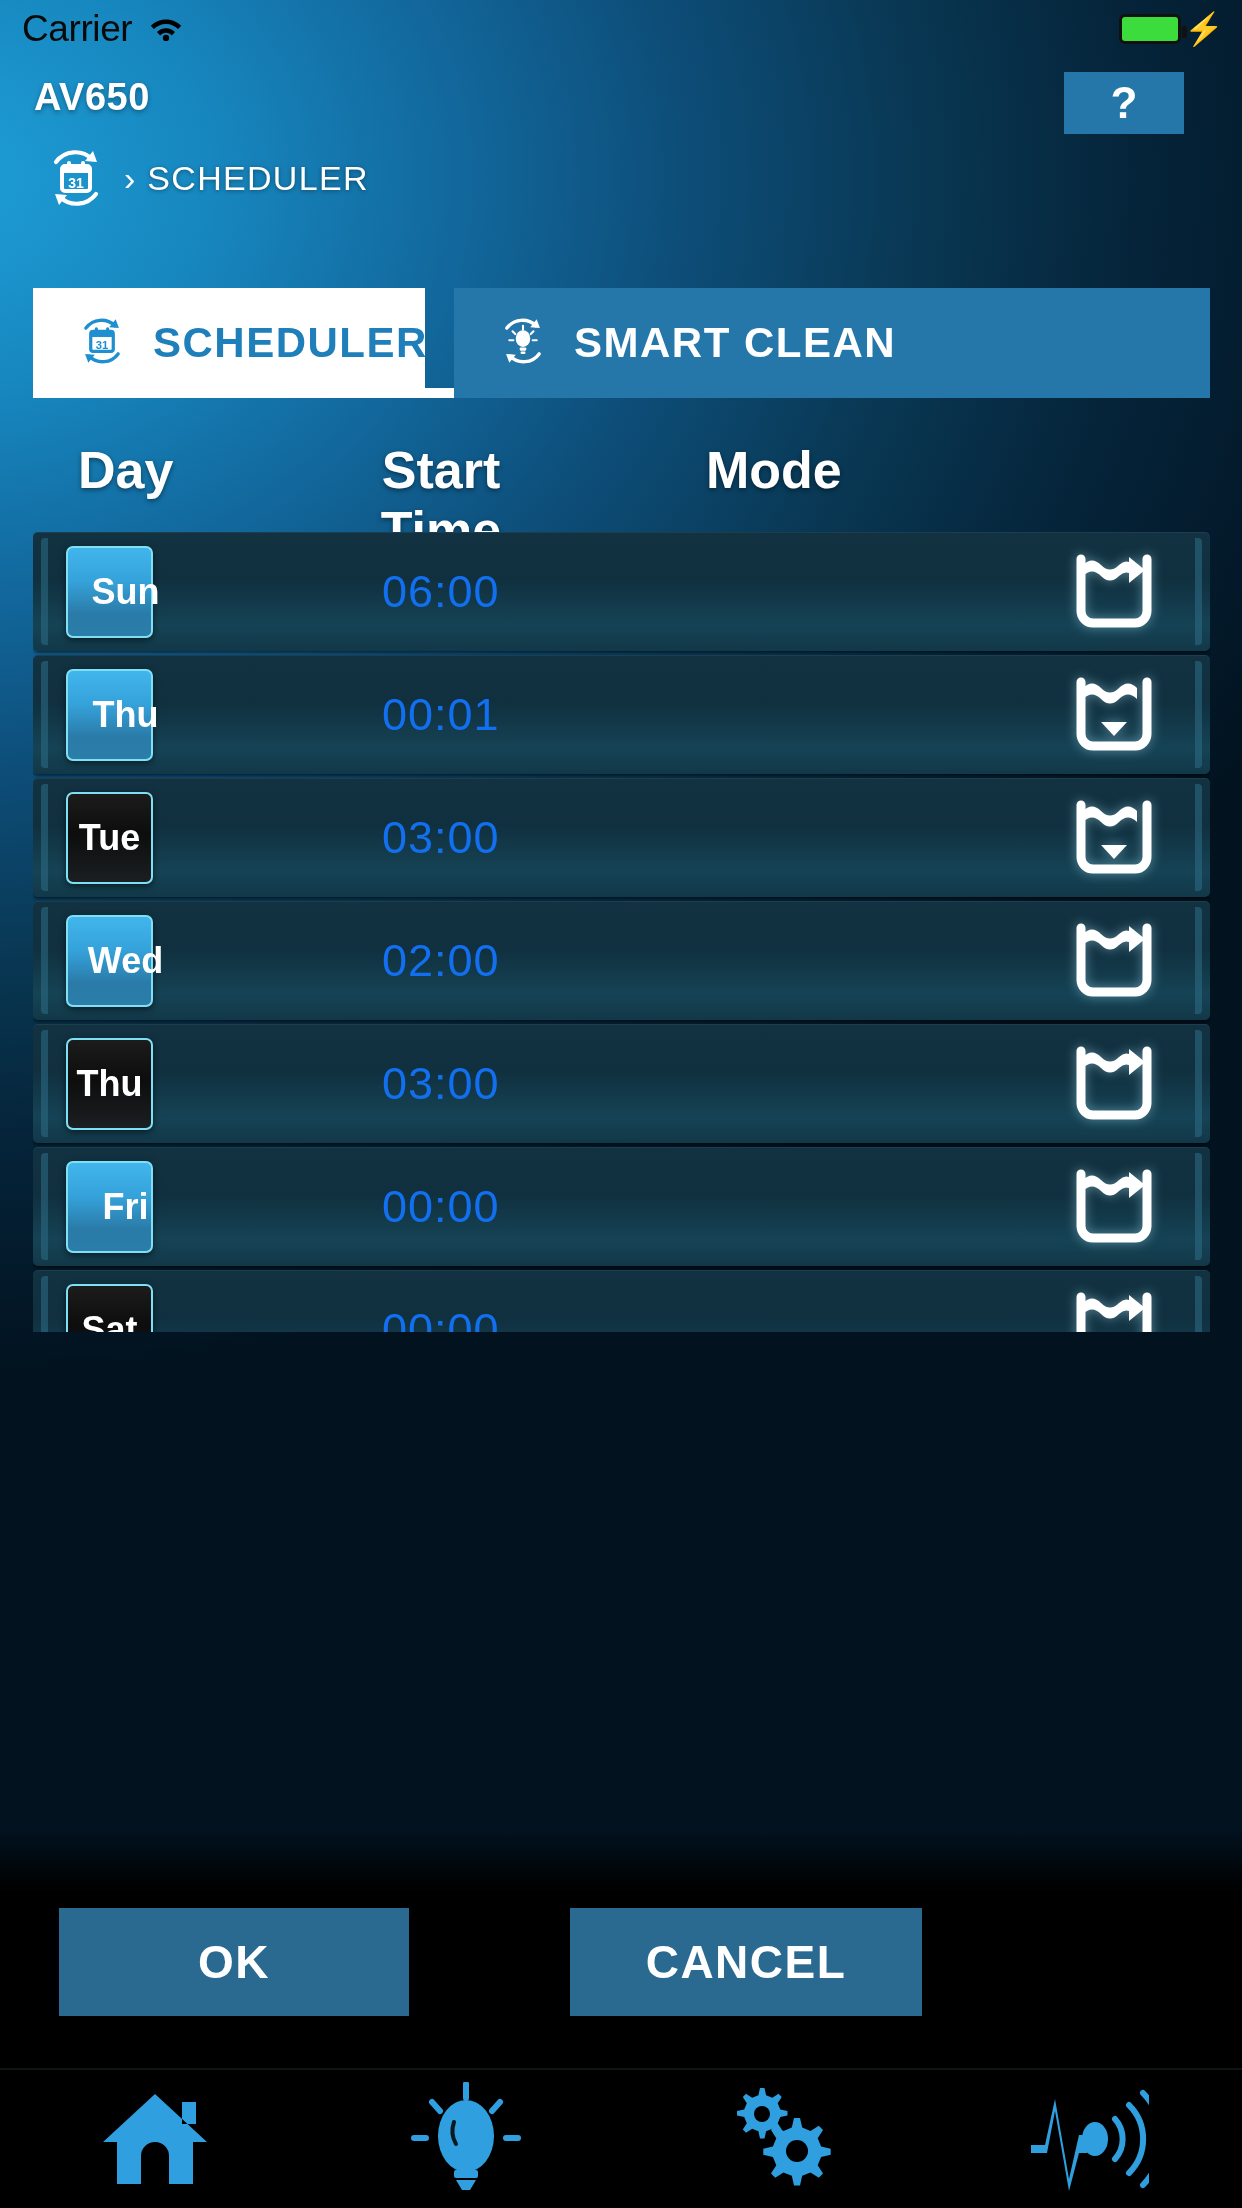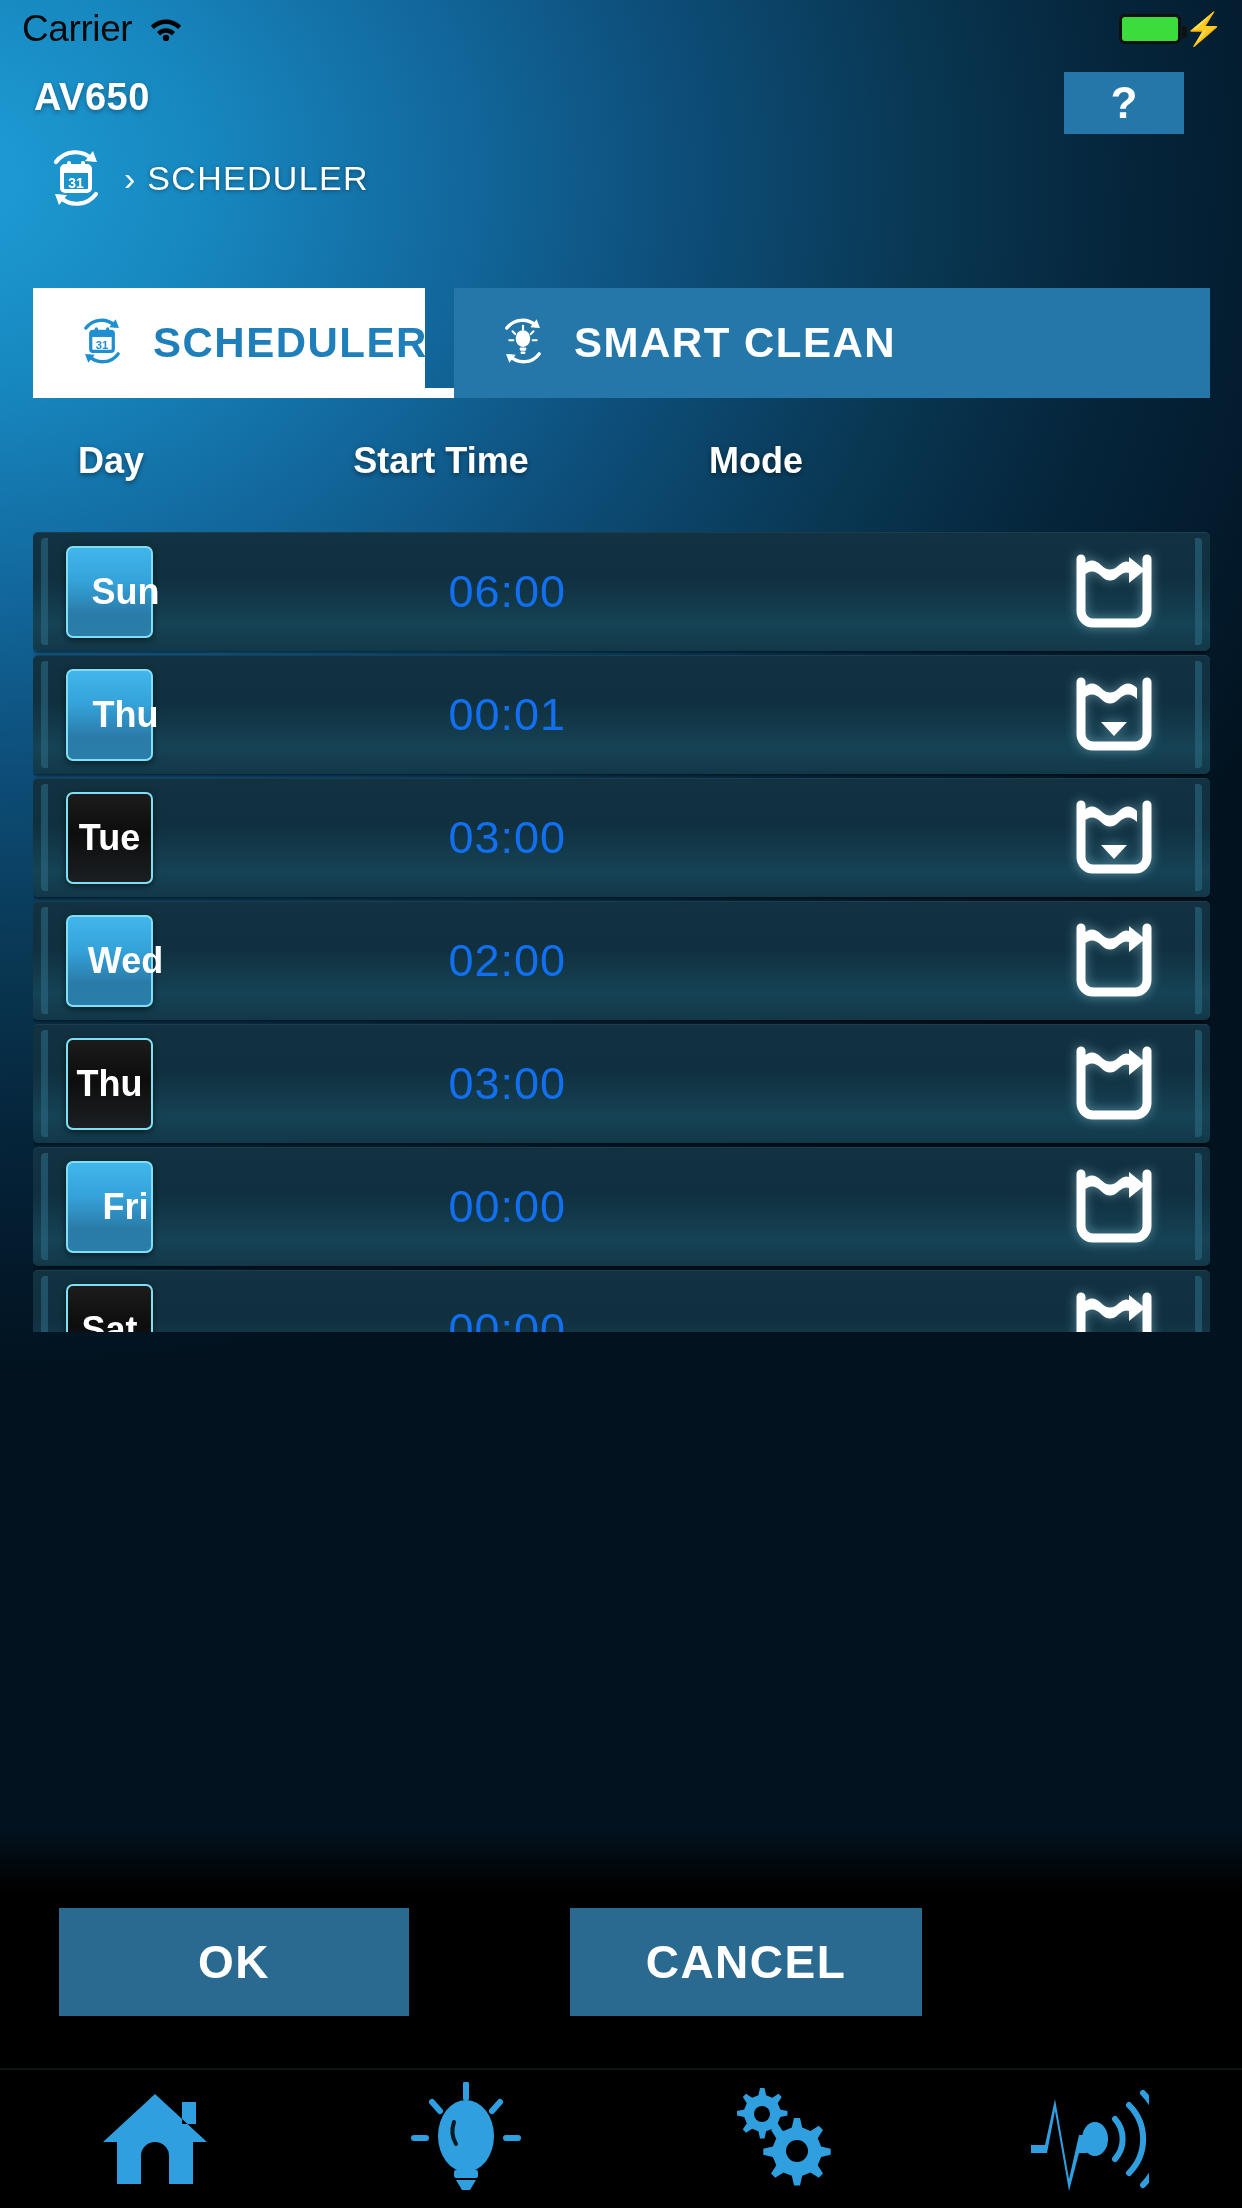--- a/index.html
+++ b/index.html
@@ -88,21 +88,21 @@
   .tab-underline {
     position:absolute; left:33px; top:388px; width:1177px; height:10px;
     background:#ffffff;
   }
 
   
   .colheads {
     position:absolute; left:0; top:440px; width:1242px; height:70px;
   }
   .colhead {
-    position:absolute; font-size:36px; font-weight:bold; color:#fff;
+    position:absolute; font-size:52px; font-weight:bold; color:#fff;
     text-shadow:0 2px 5px rgba(0,0,0,.45);
   }
   .ch-day  { left:78px;  }
   .ch-time { left:349px; width:184px; text-align:center; }
   .ch-mode { left:706px; width:100px; text-align:center; }
 
   
   .list {
     position:absolute; left:33px; top:532px;
     width:1177px; height:800px;
@@ -132,21 +132,21 @@
     display:flex; align-items:center; justify-content:center;
     font-size:36px; font-weight:bold; color:#fff;
     box-shadow:0 2px 6px rgba(0,0,0,.55);
   }
   .day-on  { background:linear-gradient(180deg,#41b6ec 0%, #35a2da 38%, #2a7ba8 75%, #2b7ea9 100%);padding-left:32px; }
   .day-off { background:linear-gradient(180deg,#1c1c1c 0%, #0d0d0d 45%, #1b1f22 100%); }
 
   .time-cell {
     position:relative; z-index:2;
     position:absolute; left:349px; width:184px;
-    text-align:right;
+    text-align:left;
     font-size:45px; color:#1270f0; letter-spacing:1px;
   }
   .mode-cell {
     position:absolute; right:48px; width:96px; height:92px;
     display:flex; align-items:center; justify-content:center;
     z-index:2;
   }
   .mode-cell svg { filter: drop-shadow(0 0 6px rgba(180,235,255,.45)); }
 
   

